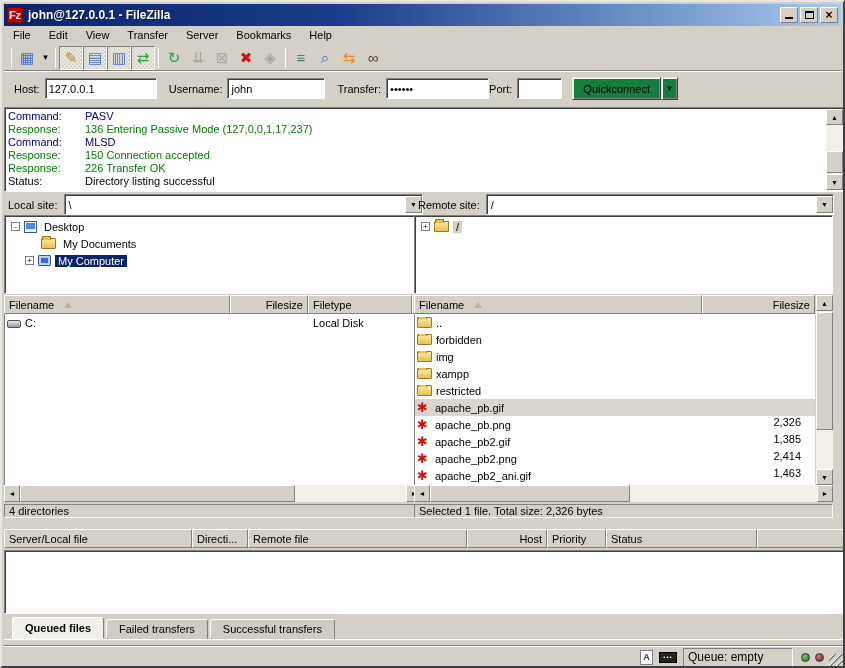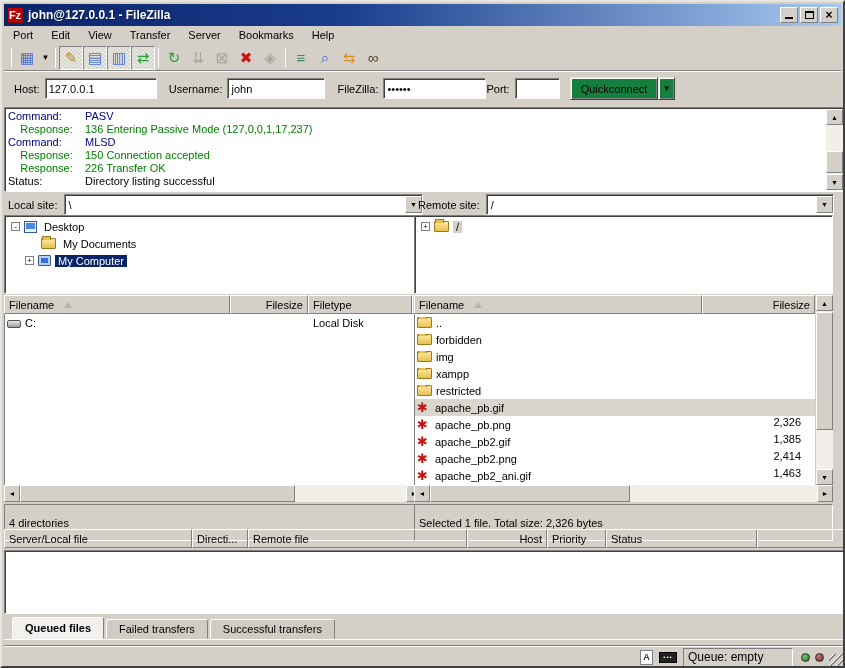--- a/index.html
+++ b/index.html
@@ -56,21 +56,21 @@
   .qinput { height:21px; background:#fff; border:1px solid; border-color:#808080 #ffffff #ffffff #808080;
     box-shadow:inset 1px 1px 0 #404040; font-family:inherit; font-size:11px; padding:0 3px; }
   .qc-btn { height:23px; padding:0 10px; font-family:inherit; font-size:11px; }
   .qc-drop { width:17px; height:23px; display:flex; align-items:center; justify-content:center; font-size:8px; }
 
   
   .log { position:absolute; left:2px; top:105px; width:841px; height:85px; background:#fff;
     border:1px solid; border-color:#808080 #ffffff #ffffff #808080; box-shadow:inset 1px 1px 0 #404040; }
   .log-line { display:flex; height:13px; line-height:13px; white-space:nowrap; padding-left:3px; }
   .log-label { width:77px; flex:none; }
-  .t-command { color:#000080; } .t-response { color:#008000;text-align:center; } .t-status { color:#000000; }
+  .t-command { color:#000080; } .t-response { color:#008000; } .t-status { color:#000000; }
 
   
   .vscroll { position:absolute; right:1px; width:17px; background:#f1efe8; }
   .sb-btn { width:17px; height:16px; display:flex; align-items:center; justify-content:center; font-size:7px; color:#000; }
   .sb-thumb { position:absolute; left:0; width:17px; }
   .hscroll { position:absolute; height:17px; background:#f1efe8; display:flex; }
   .hsb-btn { width:16px; height:17px; display:flex; align-items:center; justify-content:center; font-size:7px; flex:none; }
   .hsb-thumb { height:17px; }
 
   
@@ -111,21 +111,21 @@
   .sort-arrow { width:0; height:0; border-left:4px solid transparent; border-right:4px solid transparent;
     border-bottom:6px solid #b8b4a8; margin-left:10px; }
   .listbody { position:absolute; top:120px; left:0; right:0; background:#fff;
     border-left:1px solid #808080; overflow:hidden; }
   #left-pane .listbody { height:171px; }
   #right-pane .listbody { height:171px; right:18px; }
   .file-row { display:flex; align-items:center; height:17px; white-space:nowrap; }
   .file-row.selected { background:#d9d6ce; }
   .fcell-name { display:flex; align-items:center; padding-left:2px; overflow:hidden; }
   .fcell-size { text-align:right; padding-right:14px; flex:none;margin-top:29px; }
-  .panestatus { position:absolute; left:0; right:0; top:310px; height:37px;
+  .panestatus { position:absolute; left:0; right:0; top:310px; height:14px;
     border:1px solid; border-color:#808080 #ffffff #ffffff #808080;
     display:flex; align-items:center; padding-left:4px; background:#d4d0c8; }
 
   
   .queue { position:absolute; left:2px; top:527px; width:841px; height:85px; }
   .queue-hdr { display:flex; height:21px; }
   .queue-body { height:64px; background:#fff; border:1px solid; border-color:#808080 #fff #fff #808080; box-shadow:inset 1px 1px 0 #404040; }
 
   
   .tabs { position:absolute; left:2px; top:615px; width:841px; height:23px; display:flex; align-items:flex-end; padding-left:8px;
@@ -163,21 +163,21 @@
       </div>
     <div class="winbtn raised">
         <span class="glyph-max"></span>
       </div>
     <div class="winbtn raised">
         <span class="glyph-close">×</span>
       </div>
   </div>
 
   <div class="menubar">
-    <div class="menu-item">Port</div>
+    <div class="menu-item">File</div>
     <div class="menu-item">Edit</div>
     <div class="menu-item">View</div>
     <div class="menu-item">Transfer</div>
     <div class="menu-item">Server</div>
     <div class="menu-item">Bookmarks</div>
     <div class="menu-item">Help</div>
   </div>
 
   <div class="toolbar">
     <div class="tsep"></div>
@@ -229,21 +229,21 @@
     <div class="tbtn">
         <span class="ic-dark">∞</span>
       </div>
   </div>
 
   <div class="quickbar">
     <span class="qlabel">Host:</span>
     <input class="qinput" style="width: 112px;" value="127.0.0.1">
     <span class="qlabel" style="margin-left:12px">Username:</span>
     <input class="qinput" style="width: 98px;" value="john">
-    <span class="qlabel" style="margin-left:12px">FileZilla:</span>
+    <span class="qlabel" style="margin-left:12px">Transfer:</span>
     <input class="qinput" style="width: 103px;" value="••••••">
     <span class="qlabel" style="margin-left:0">Port:</span>
     <input class="qinput" style="width: 45px;" value="">
     <button class="qc-btn raised2" style="margin-left:10px">Quickconnect</button>
     <div class="qc-drop raised2">
         <span>▼</span>
       </div>
   </div>
 
   <div class="log">

